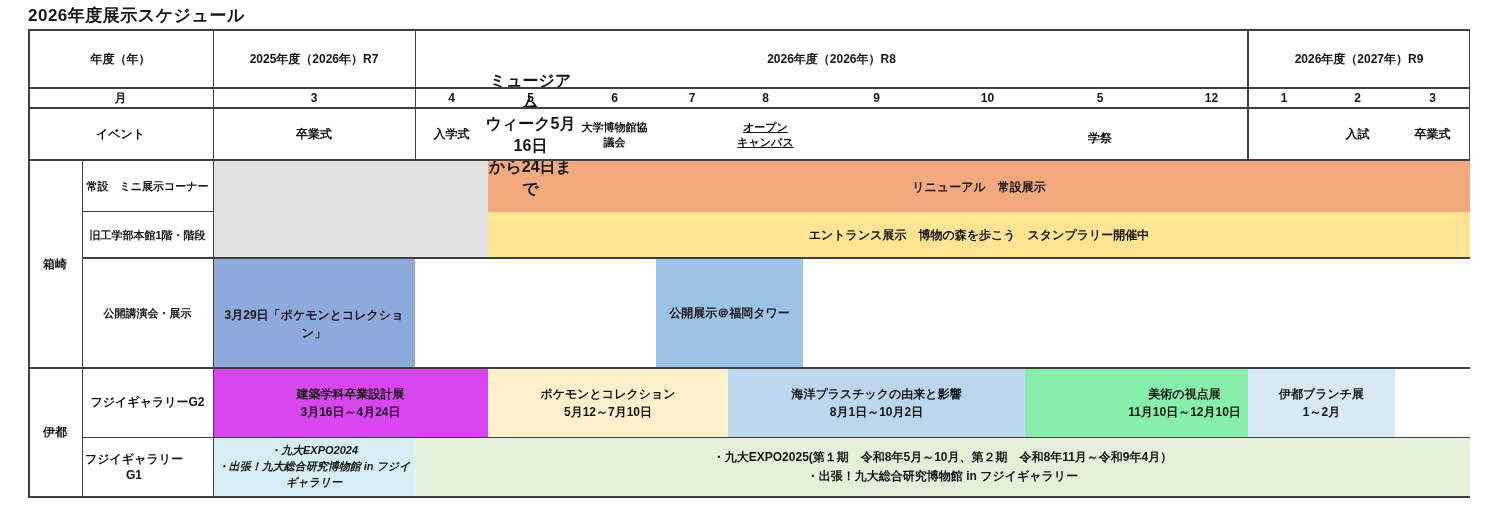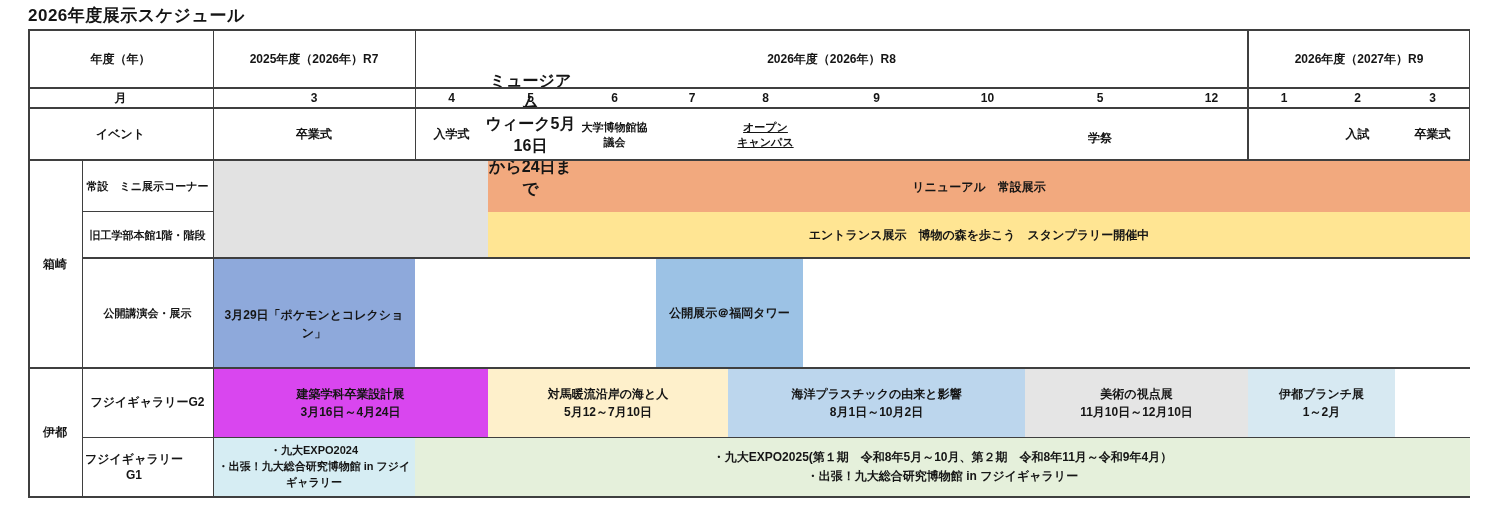--- a/index.html
+++ b/index.html
@@ -8,21 +8,21 @@
   .cell{position:absolute;display:flex;align-items:center;justify-content:center;
     text-align:center;white-space:pre-line;line-height:1.35;}
   .block{position:absolute;display:flex;flex-direction:column;align-items:center;
     justify-content:center;text-align:center;line-height:1.5;}
   .hline,.vline{position:absolute;background:#3f3f3f;}
   .t12{font-size:12px;} .t11{font-size:11px;} .t10{font-size:16px;}
   .bg-gray{background:#E2E2E2;} .bg-orange{background:#F2A97E;}
   .bg-yellow{background:#FFE593;} .bg-blue1{background:#8EA9DB;}
   .bg-blue2{background:#9CC2E5;} .bg-pink{background:#d946ef;text-align:center;}
   .bg-cream{background:#FEF0CB;} .bg-blue3{background:#BCD6ED;}
-  .bg-purple{background:#e5e5e5;} .bg-lblue{background:#D7E9F2;}
+  .bg-purple{background:#86efac;padding-left:48px;} .bg-lblue{background:#D7E9F2;}
   .bg-cyan{background:#D6EDF3;} .bg-green{background:#E5F0DB;}
   #page-title{position:absolute;left:28px;top:4px;font-size:17px;letter-spacing:.5px;}
 </style>
 </head>
 <body>
 
 <div id="canvas">
 
   <div id="page-title">2026年度展示スケジュール</div>
 
@@ -38,37 +38,37 @@
   </div>
   <div class="block bg-blue2 t12" style="left:656px;top:258px;width:147px;height:110px;">
     <div>公開展示＠福岡タワー</div>
   </div>
 
   <div class="block bg-pink t12" style="left:213px;top:368px;width:275px;height:69px;">
     <div>建築学科卒業設計展</div>
     <div>3月16日～4月24日</div>
   </div>
   <div class="block bg-cream t12" style="left:488px;top:368px;width:240px;height:69px;">
-    <div>対馬暖流沿岸の海と人</div>
+    <div>ポケモンとコレクション</div>
     <div>5月12～7月10日</div>
   </div>
   <div class="block bg-blue3 t12" style="left:728px;top:368px;width:297px;height:69px;">
     <div>海洋プラスチックの由来と影響</div>
     <div>8月1日～10月2日</div>
   </div>
   <div class="block bg-purple t12" style="left:1025px;top:368px;width:223px;height:69px;">
     <div>美術の視点展</div>
     <div>11月10日～12月10日</div>
   </div>
   <div class="block bg-lblue t12" style="left:1248px;top:368px;width:147px;height:69px;">
     <div>伊都ブランチ展</div>
     <div>1～2月</div>
   </div>
 
-  <div class="block bg-cyan t11" style="left:213px;top:437px;width:202px;height:60px;padding:12px 3px;box-sizing:border-box;line-height:1.45;">
+  <div class="block bg-cyan t11" style="left:213px;top:437px;width:202px;height:60px;padding:12px 3px;box-sizing:border-box;line-height:1.45;font-style:italic;">
     <div>・九大EXPO2024</div>
     <div>・出張！九大総合研究博物館 in フジイギャラリー</div>
   </div>
   <div class="block bg-green t12" style="left:415px;top:437px;width:1055px;height:60px;line-height:1.6;">
     <div>・九大EXPO2025(第１期　令和8年5月～10月、第２期　令和8年11月～令和9年4月）</div>
     <div>・出張！九大総合研究博物館 in フジイギャラリー</div>
   </div>
 
   <div class="cell t12" style="left:28px;top:29px;width:185px;height:60px;">年度（年）</div>
   <div class="cell t12" style="left:28px;top:89px;width:185px;height:19px;">月</div>

